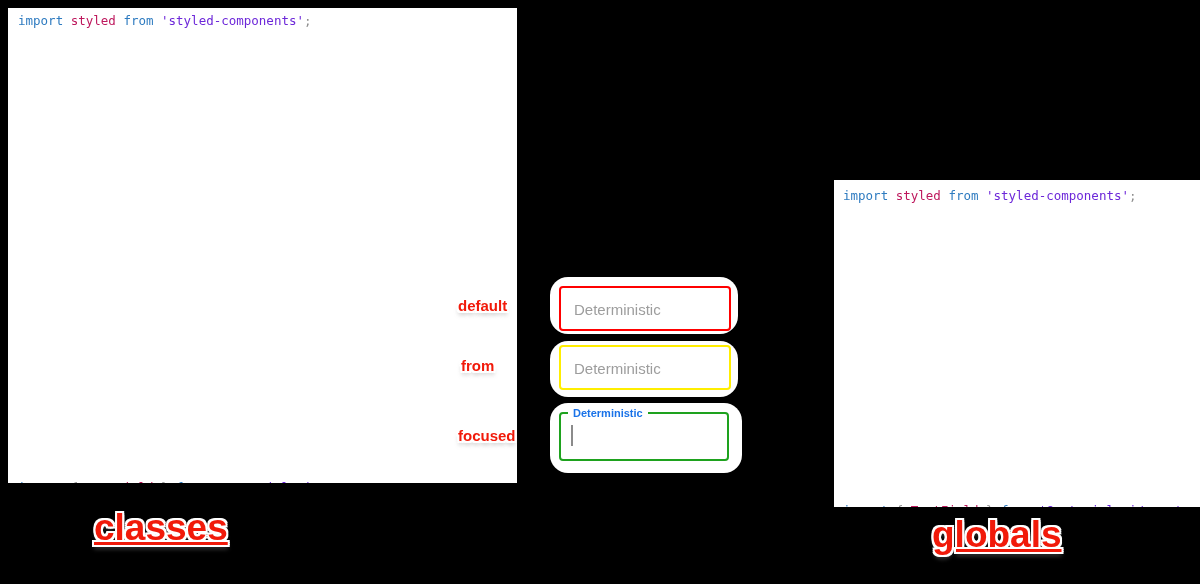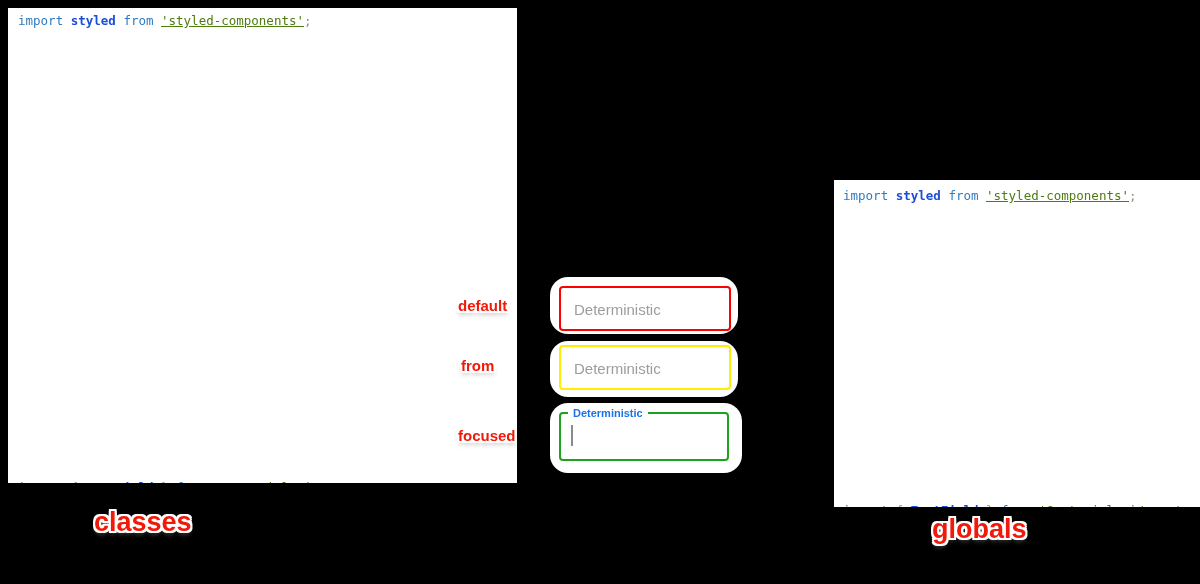--- a/index.html
+++ b/index.html
@@ -7,31 +7,31 @@
        font-family:"Liberation Sans",sans-serif;}
 
   
   .code-panel{position:absolute;background:#fff;overflow:hidden;
       font-family:"DejaVu Sans Mono","Liberation Mono",monospace;
       font-size:12.5px;white-space:pre;}
   #code-left{left:8px;top:8px;width:489px;height:467px;padding:4px 10px;line-height:18.55px;}
   #code-right{left:834px;top:180px;width:363px;height:315px;padding:6px 9px;line-height:19.2px;}
   .code-line{height:inherit;}
   .tk-kw{color:#2e7bc0;margin-top:37px;}
-  .tk-id{color:#1d4ed8;font-weight:bold;}
-  .tk-str{color:#4d7c0f;text-decoration:underline;}
+  .tk-id{color:#be185d;font-weight:normal;}
+  .tk-str{color:#6d28d9;}
   .tk-gry{color:#8f8f8f;}
 
   
   .red-label{position:absolute;color:#f11a0a;font-weight:bold;
       text-shadow:-2px -2px 0 #fff,2px -2px 0 #fff,-2px 2px 0 #fff,2px 2px 0 #fff,
                   -2px 0 0 #fff,2px 0 0 #fff,0 -2px 0 #fff,0 2px 0 #fff,
                   0 4px 4px rgba(120,120,120,.55);}
   .state-label{font-size:15px;}
-  .big-label{font-size:27px;}
+  .big-label{font-size:37px;text-decoration:underline;}
 
   
   .field-card{position:absolute;background:#fff;border-radius:18px;}
   .field-box{position:absolute;border-radius:4px;background:#fff;box-sizing:border-box;}
   .field-placeholder{position:absolute;left:13px;top:50%;transform:translateY(-50%);
       color:#9d9d9d;font-size:15px;}
   .notch-label{position:absolute;left:7px;top:-8px;background:#fff;padding:0 5px;
       font-size:11px;font-weight:bold;color:#1a73e8;line-height:14px;}
   .cursor-bar{position:absolute;left:10px;top:11px;width:2px;height:21px;background:#8b8b8b;}
 </style>

